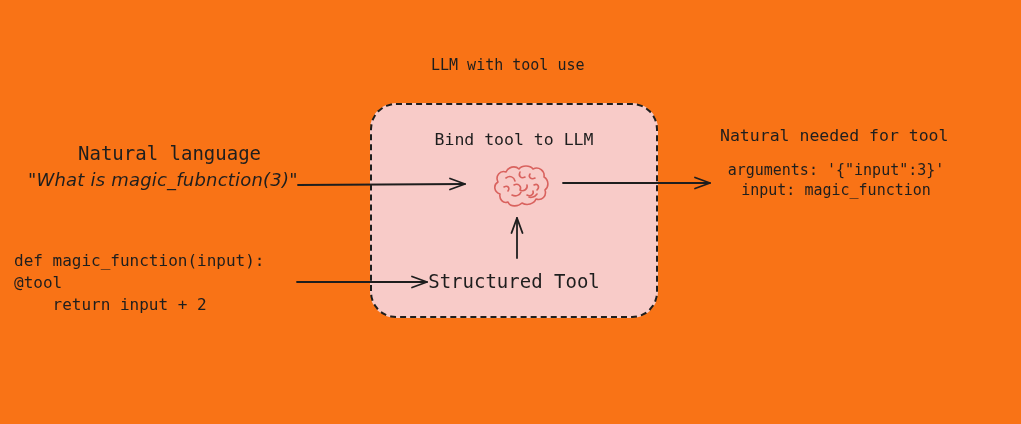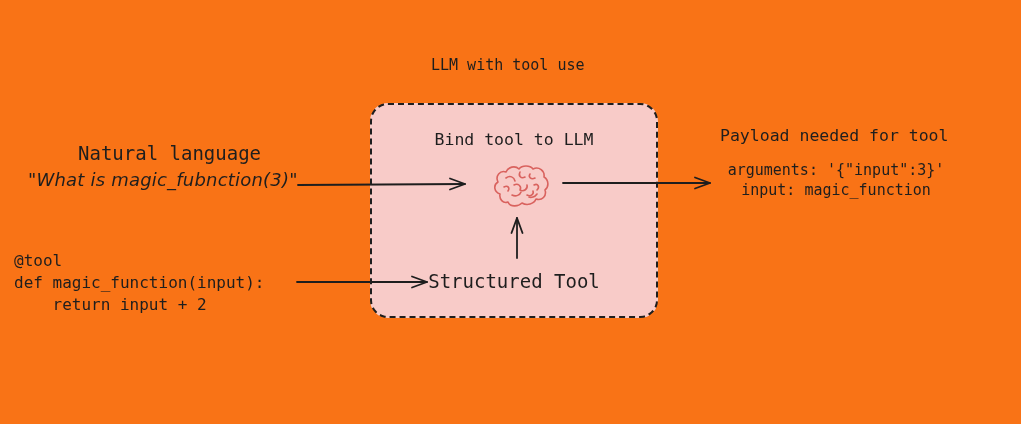--- a/index.html
+++ b/index.html
@@ -41,21 +41,21 @@
     font-size: 16px;
     line-height: 22px;
   }
   .code-block .code-line { white-space: pre; }
 
   .center-box {
     left: 370px; top: 103px;
     width: 288px; height: 215px;
     background: #f8cbc8;
     border: 2px dashed #1e1e1e;
-    border-radius: 18px;
+    border-radius: 26px;
   }
   .box-heading {
     left: 0; top: 25px;
     width: 100%;
     text-align: center;
     font-size: 16.5px;
     line-height: 20px;
     white-space: pre;
   }
   .brain-wrap {
@@ -96,22 +96,22 @@
 <body>
 
 <div class="canvas">
 
   <div class="abs diagram-title">LLM with tool use</div>
 
   <div class="abs left-heading">Natural language</div>
   <div class="abs quote-text">"What is magic_fubnction(3)"</div>
 
   <div class="abs code-block">
+    <div class="code-line">def magic_function(input):</div>
     <div class="code-line">@tool</div>
-    <div class="code-line">def magic_function(input):</div>
     <div class="code-line">    return input + 2</div>
   </div>
 
   <div class="abs center-box">
     <div class="abs box-heading">Bind tool to LLM</div>
 
     <div class="abs brain-wrap">
       <svg width="60" height="46" viewBox="0 0 60 46" fill="none" stroke="#d9625e" stroke-width="1.6" stroke-linecap="round" stroke-linejoin="round">
         <path d="M9 30 C3 28 2 21 7 18 C4 12 9 6 15 8 C17 3 24 1 28 5 C31 1 39 1 42 5 C48 2 54 7 53 13 C58 16 58 23 54 26 C56 32 51 37 45 35 C43 40 36 42 31 39 C27 43 19 43 17 38 C12 40 8 35 9 30 Z"></path>
         <path d="M15 14 C19 11 23 13 24 17"></path>
@@ -122,21 +122,21 @@
         <path d="M43 21 C47 19 49 23 46 26"></path>
         <path d="M21 31 C25 33 29 31 30 28"></path>
         <path d="M36 31 C40 33 43 30 42 27"></path>
         <path d="M46 30 C44 33 40 34 38 33"></path>
       </svg>
     </div>
 
     <div class="abs box-label">Structured Tool</div>
   </div>
 
-  <div class="abs right-heading">Payload needed for tool</div>
+  <div class="abs right-heading">Natural needed for tool</div>
   <div class="abs payload-block">
     <div class="payload-line">arguments: '{"input":3}'</div>
     <div class="payload-line">input: magic_function</div>
   </div>
 
   <svg class="abs arrow-overlay" width="1021" height="424" viewBox="0 0 1021 424" fill="none" stroke="#1e1e1e" stroke-width="1.8" stroke-linecap="round" stroke-linejoin="round">
     <g>
       <path d="M298 185 L465 184"></path>
       <path d="M450 178.5 L465 184 L450 189.5"></path>
     </g>

